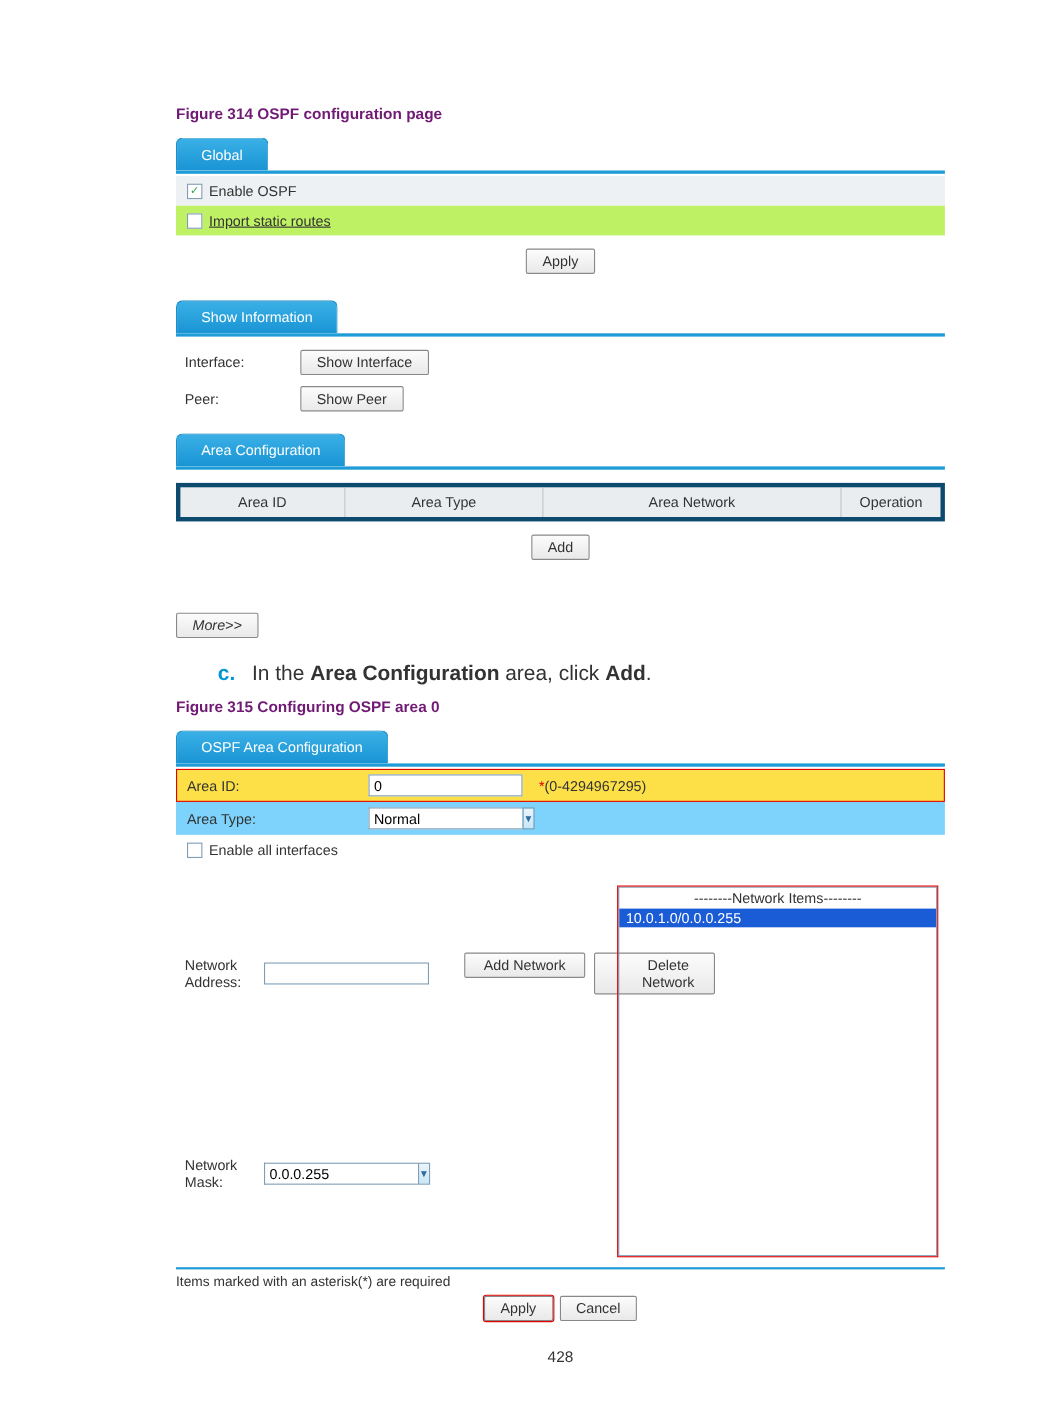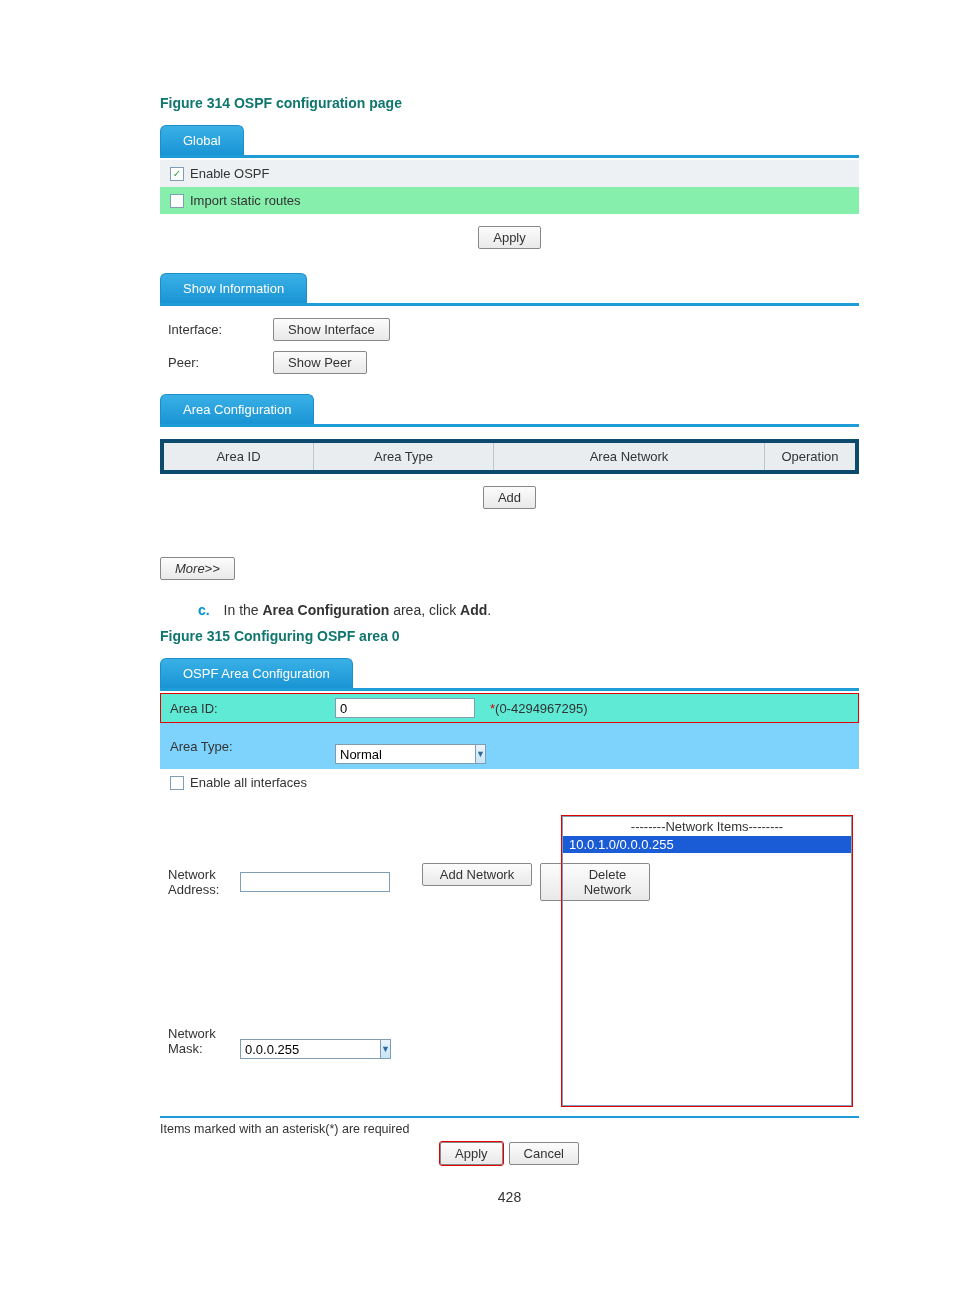--- a/index.html
+++ b/index.html
@@ -5,21 +5,21 @@
   * { box-sizing: border-box; }
   body {
     font-family: Arial, Helvetica, sans-serif;
     font-size: 13px;
     color: #333;
     margin: 0;
     padding: 85px 95px 40px 160px;
     background: #fff;
   }
   .figure-caption {
-    color: #0f766e;
+    color: #701a75;
     font-weight: bold;
     font-size: 14px;
     margin: 10px 0 14px 0;
   }
   .tab {
     display: inline-block;
     background: linear-gradient(#3ab0e6, #1994d4);
     color: #fff;
     padding: 7px 22px;
     border-top-left-radius: 6px;
@@ -33,21 +33,21 @@
     background: #1e9cd7;
     margin: 0 0 2px 0;
   }
   .row {
     background: #eef1f3;
     padding: 6px 10px;
     display: flex;
     align-items: center;
     gap: 6px;
   }
-  .row.alt { background: #86efac; }
+  .row.alt { background: #bef264; text-decoration: underline; }
   .chk {
     width: 14px; height: 14px;
     border: 1px solid #7f9eb6;
     display: inline-flex;
     align-items: center;
     justify-content: center;
     background: #fff;
     font-size: 10px;
     color: #2ea24a;
     line-height: 1;
@@ -60,54 +60,54 @@
     font-size: 13px;
     color: #333;
     border-radius: 2px;
   }
   .btnrow { text-align: center; padding: 12px 0 24px 0; }
   .kv { display: grid; grid-template-columns: 105px 180px; row-gap: 10px; align-items: center; padding: 10px 8px; }
   .thead { display: grid; grid-template-columns: 150px 180px 1fr 90px; background: #eaedf0; border: 4px solid #0c4a6e; }
   .thead > div { padding: 6px 8px; text-align: center; border-right: 1px solid #bfc6cb; }
   .thead > div:last-child { border-right: none; }
   .more { margin-top: 44px; font-style: italic; }
-  .step { margin: 22px 0 10px 38px; font-size: 14px; }
+  .step { margin: 22px 0 10px 38px; font-size: 19px; }
   .step .lbl { color: #0096d6; font-weight: bold; margin-right: 10px; }
   .formrow {
     display: grid;
     grid-template-columns: 165px 155px 1fr;
     align-items: center;
     padding: 5px 10px;
-    background: #5eead4;
+    background: #fde047;
   }
   .formrow.alt { background: #7dd3fc; }
   .tin {
     border: 1px solid #7f9eb6;
     padding: 2px 4px;
     height: 20px;
     font-size: 13px;
     background: #fff;
     width: 140px;
   }
   .hl-red { outline: 1px solid #e30000; outline-offset: -1px; }
   .req { color: #d00; }
-  .sel { display: inline-flex; align-items: center; width: 140px; margin-top: 16px; }
+  .sel { display: inline-flex; align-items: center; width: 140px; }
   .sel .tin { flex: 1; border-right: none; }
   .sel .dd {
     width: 18px; height: 20px;
     border: 1px solid #7f9eb6;
     background: linear-gradient(#eaf4fb, #c9e6f6);
     display: flex; align-items: center; justify-content: center;
     font-size: 9px; color: #2c6aa0;
   }
   .netarea { display: grid; grid-template-columns: 1fr 290px; gap: 12px; padding: 20px 8px 6px 8px; }
   .leftcol { display: grid; grid-template-columns: 72px 160px 150px; row-gap: 28px; align-items: center; }
   .listbox {
     border: 1px solid #7f9eb6;
-    height: 290px;
+    height: 336px;
     font-size: 13px;
     outline: 1px solid #e30000;
     outline-offset: 0;
   }
   .listbox .hdr { text-align: center; padding: 2px; }
   .listbox .item { background: #1a5bd6; color: #fff; padding: 1px 6px; }
   .foot-note { font-size: 12.5px; margin: 4px 0 6px 0; }
   .pageno { text-align: center; margin-top: 24px; font-size: 14px; }
   .hl-block { outline: 1px solid #e30000; outline-offset: 0; }
   .spacer10 { height: 10px; }

